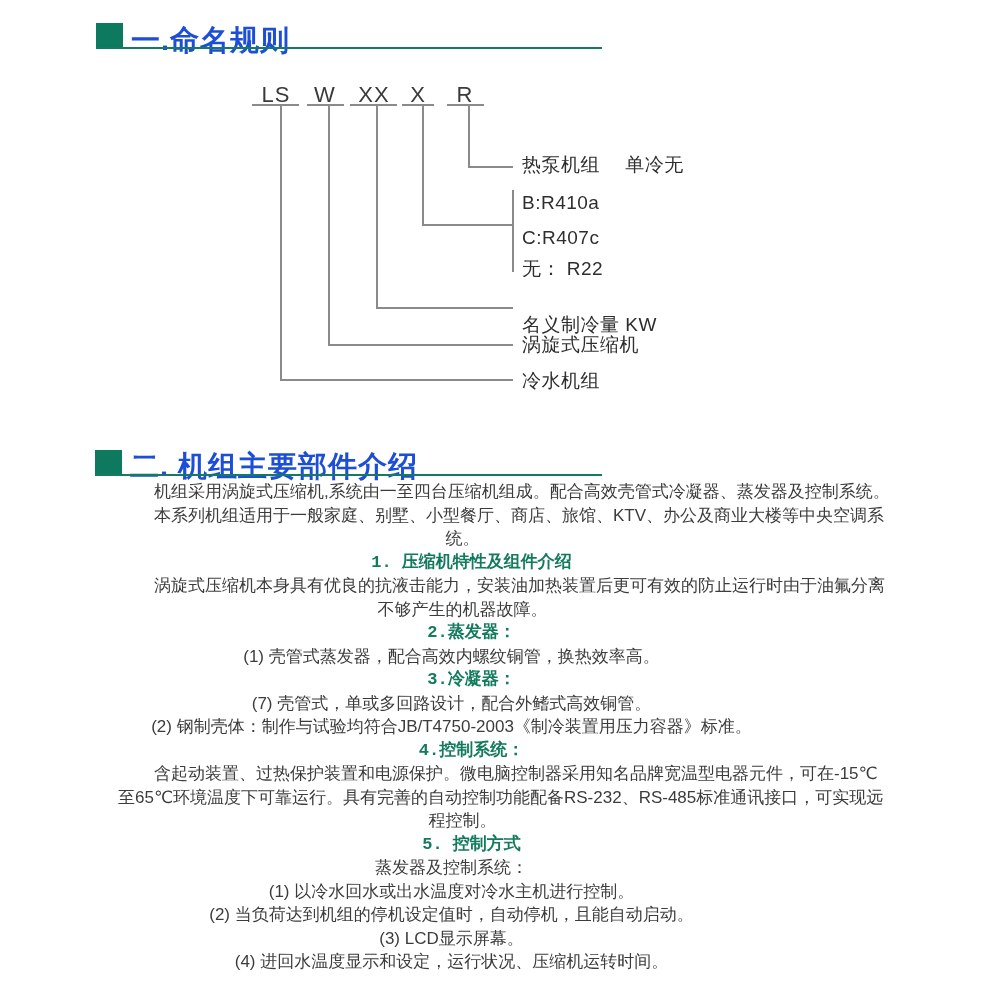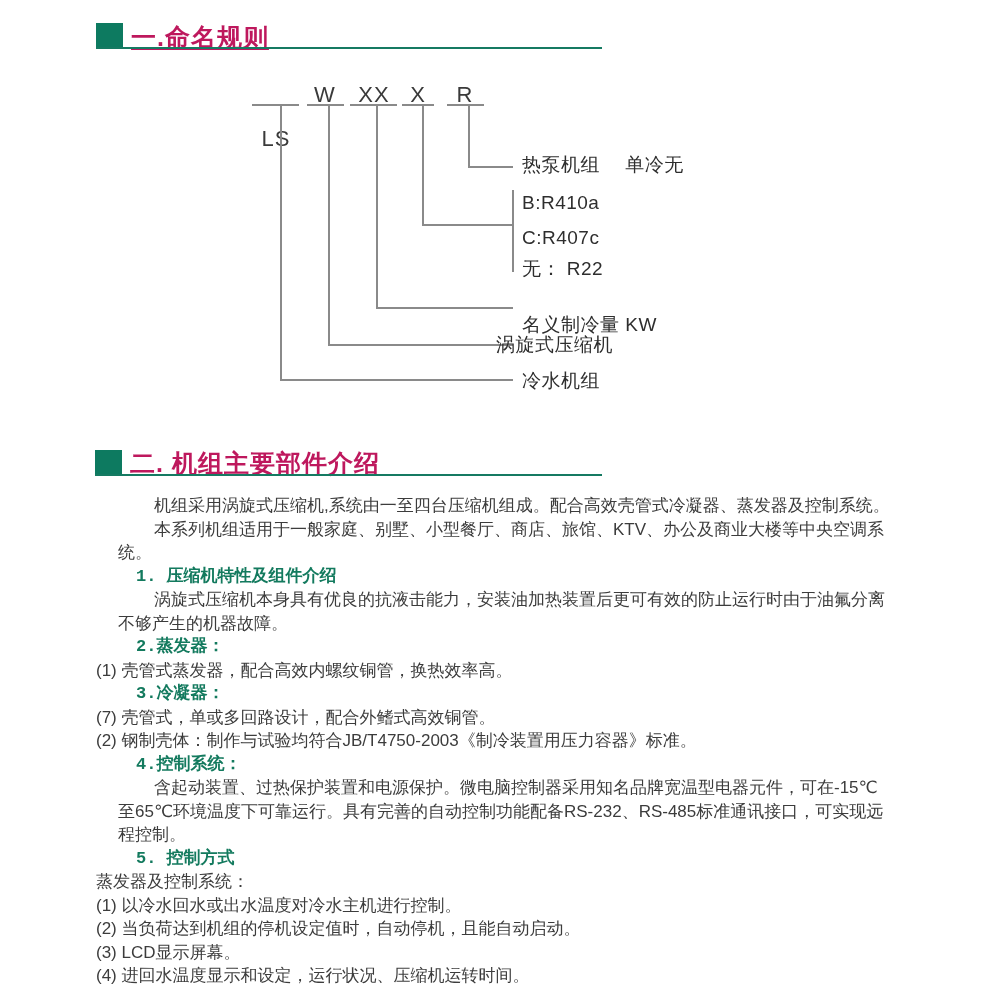--- a/index.html
+++ b/index.html
@@ -5,54 +5,54 @@
   html,body{margin:0;padding:0;}
   body{
     width:1000px;height:1006px;background:#ffffff;
     font-family:"Liberation Sans","DejaVu Sans",sans-serif;
     position:relative;overflow:hidden;
   }
 
   
   .sq{position:absolute;width:27px;height:25px;background:#0d7a60;}
   .sec-title{
-    position:absolute;font-size:25px;font-weight:bold;color:#be185d;
-    letter-spacing:1px;white-space:nowrap;text-decoration:underline;
+    position:absolute;font-size:29px;font-weight:bold;color:#1d4ed8;
+    letter-spacing:1px;white-space:nowrap;
   }
   .rule{position:absolute;height:2px;background:#157a62;}
 
   
   .code-letter{
     position:absolute;font-size:22px;color:#3a3a3a;letter-spacing:1px;
     transform:translateX(-50%);white-space:nowrap;
   }
   .dline{position:absolute;background:#8a8a8a;}
   .dlabel{
     position:absolute;font-size:19px;color:#2e2e2e;line-height:21px;
     white-space:pre;letter-spacing:0.5px;
   }
 
   
-  .body-text{position:absolute;left:0;top:494px;width:807px;}
+  .body-text{position:absolute;left:0;top:480px;width:807px;text-align:center;}
   .ln{height:23.5px;line-height:23.5px;font-size:17px;color:#3c3c3c;white-space:pre;}
   .ln.flush{padding-left:118px;}
   .ln.indent{padding-left:154px;}
   .ln.item{padding-left:96px;}
   .ln.head{padding-left:136px;color:#137a5e;font-weight:bold;font-family:Liberation Mono, monospace;}
 </style>
 </head>
 <body>
 
 <div class="sq" style="left:96px;top:23px;"></div>
 <div class="sec-title" style="left:131px;top:21px;">一.命名规则</div>
 <div class="rule" style="left:96px;top:47px;width:506px;"></div>
 
 <div>
 
-  <span class="code-letter" style="left:276px;top:82px;margin-top:44px;">LS</span>
+  <span class="code-letter" style="left:276px;top:82px;">LS</span>
   <span class="code-letter" style="left:325px;top:82px;">W</span>
   <span class="code-letter" style="left:374px;top:82px;">XX</span>
   <span class="code-letter" style="left:418px;top:82px;">X</span>
   <span class="code-letter" style="left:465px;top:82px;">R</span>
 
   <div class="dline" style="left:252px;top:104px;width:47px;height:2px;"></div>
   <div class="dline" style="left:307px;top:104px;width:37px;height:2px;"></div>
   <div class="dline" style="left:350px;top:104px;width:47px;height:2px;"></div>
   <div class="dline" style="left:402px;top:104px;width:32px;height:2px;"></div>
   <div class="dline" style="left:447px;top:104px;width:37px;height:2px;"></div>
@@ -69,21 +69,21 @@
   <div class="dline" style="left:328px;top:344px;width:185px;height:2px;"></div>
   <div class="dline" style="left:280px;top:379px;width:233px;height:2px;"></div>
 
   <div class="dline" style="left:512px;top:190px;width:2px;height:82px;"></div>
 
   <div class="dlabel" style="left:522px;top:154px;">热泵机组　 单冷无</div>
   <div class="dlabel" style="left:522px;top:192px;">B:R410a</div>
   <div class="dlabel" style="left:522px;top:227px;">C:R407c</div>
   <div class="dlabel" style="left:522px;top:258px;">无： R22</div>
   <div class="dlabel" style="left:522px;top:314px;">名义制冷量 KW</div>
-  <div class="dlabel" style="left:496px;top:334px;text-align:center;">涡旋式压缩机</div>
+  <div class="dlabel" style="left:522px;top:334px;text-align:center;">涡旋式压缩机</div>
   <div class="dlabel" style="left:522px;top:370px;">冷水机组</div>
 </div>
 
 <div class="sq" style="left:95px;top:450px;"></div>
 <div class="sec-title" style="left:130px;top:447px;">二. 机组主要部件介绍</div>
 <div class="rule" style="left:95px;top:474px;width:507px;"></div>
 
 <div class="body-text">
   <div class="ln indent">机组采用涡旋式压缩机,系统由一至四台压缩机组成。配合高效壳管式冷凝器、蒸发器及控制系统。</div>
   <div class="ln indent">本系列机组适用于一般家庭、别墅、小型餐厅、商店、旅馆、KTV、办公及商业大楼等中央空调系</div>

